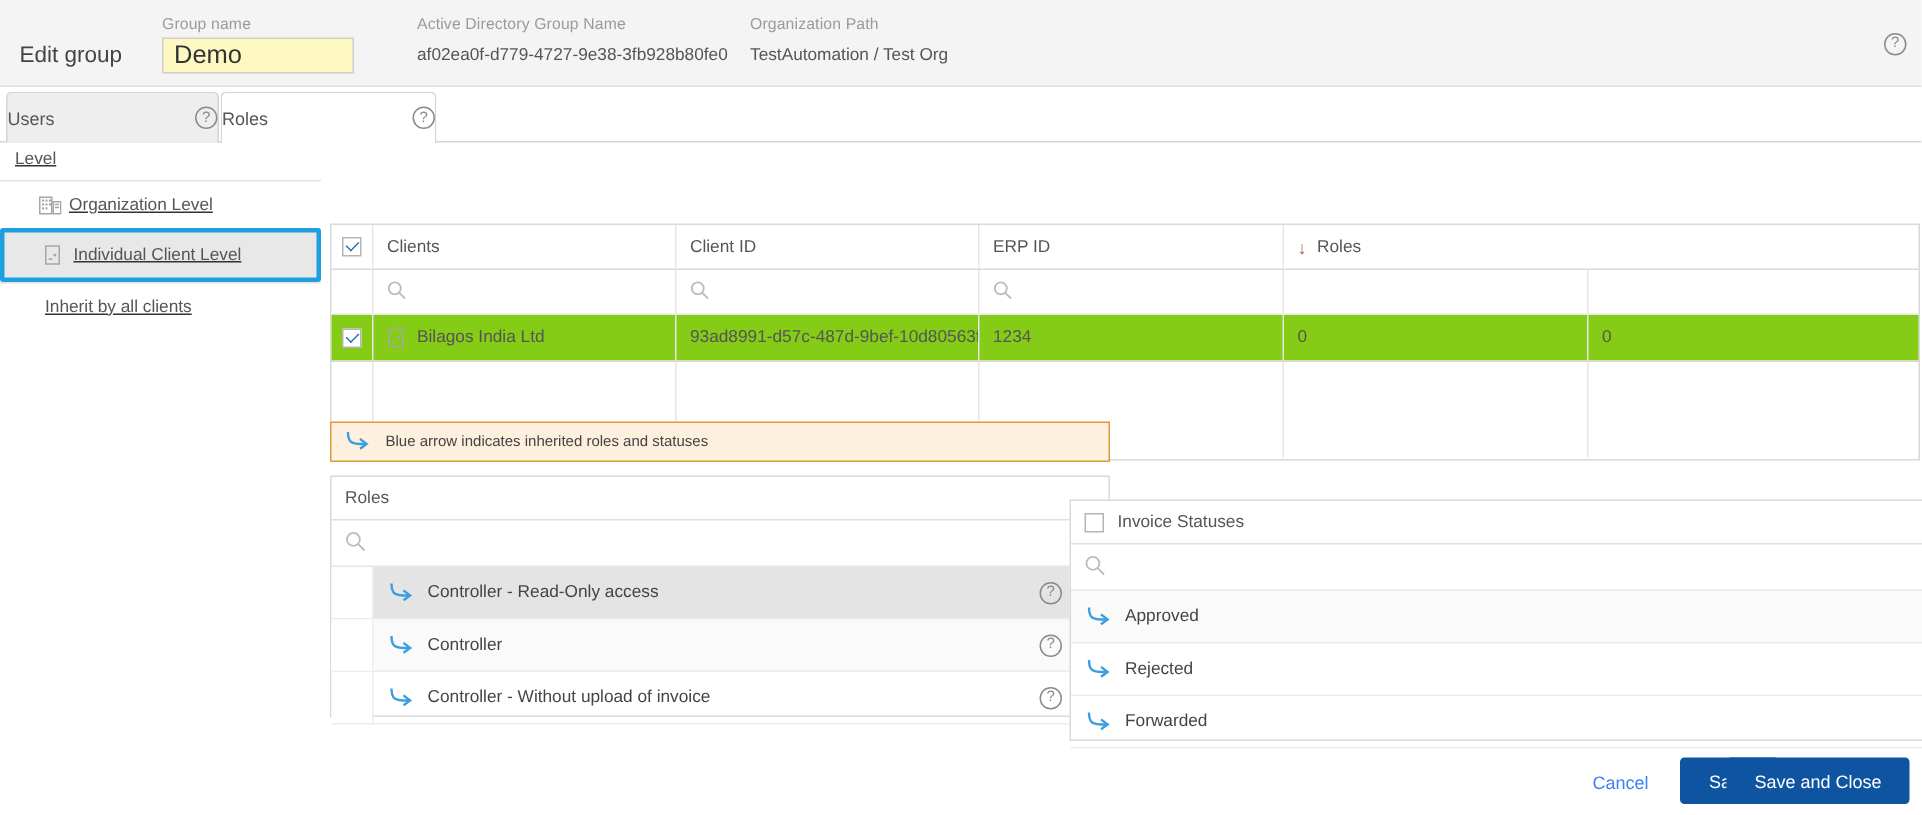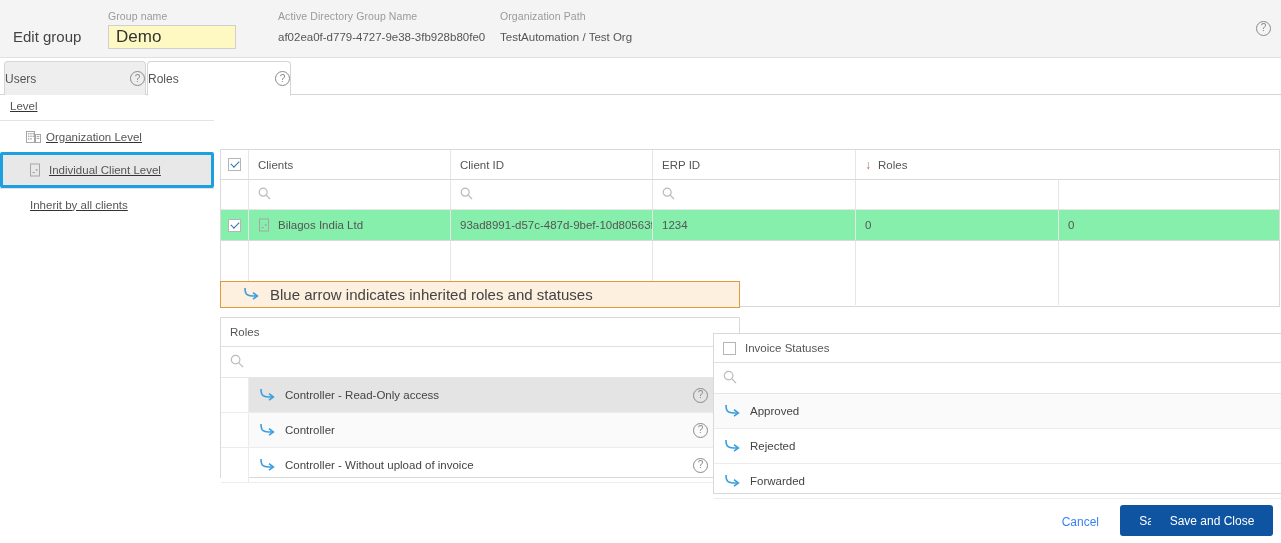--- a/index.html
+++ b/index.html
@@ -99,21 +99,21 @@
   
   .grid {
     position: absolute; left: 220px; top: 117px;
     width: 1060px; height: 158px;
     border: 1px solid #d9d9d9; background: #ffffff; margin-top: 32px;
   }
   .grid-row { display: flex; }
   .grid-head { height: 30px; border-bottom: 1px solid #d9d9d9; }
   .grid-filter { height: 30px; border-bottom: 1px solid #e6e6e6; }
   .grid-data {
-    height: 31px; background: #86efac;
+    height: 31px; background: #84cc16;
     border-bottom: 1px solid #d9d9d9;
   }
   .grid-empty { height: 64px; }
   .cell {
     display: flex; align-items: center;
     padding-left: 9px;
     border-right: 1px solid #e6e6e6;
     font-size: 11.5px; color: #555555;
     overflow: hidden; white-space: nowrap;
   }
@@ -143,22 +143,22 @@
 
   
   .mag { display:inline-block; }
 
   
   .banner {
     position: absolute; left: 220px; top: 281px;
     width: 520px; height: 27px;
     background: #fdf0de; border: 1px solid #e09a3e;
     display: flex; align-items: center; gap: 9px;
-    padding-left: 22px;
-    font-size: 15px; color: #444444;
+    padding-left: 9px;
+    font-size: 10px; color: #444444;
   }
 
   
   .panel {
     position: absolute; top: 317px;
     border: 1px solid #d9d9d9; background: #ffffff;
   }
   .panel-roles    { left: 220px;  width: 520px; height: 161px; }
   .panel-statuses { left: 713px;  width: 634px; height: 161px; margin-top: 16px; }
   .panel-head {

